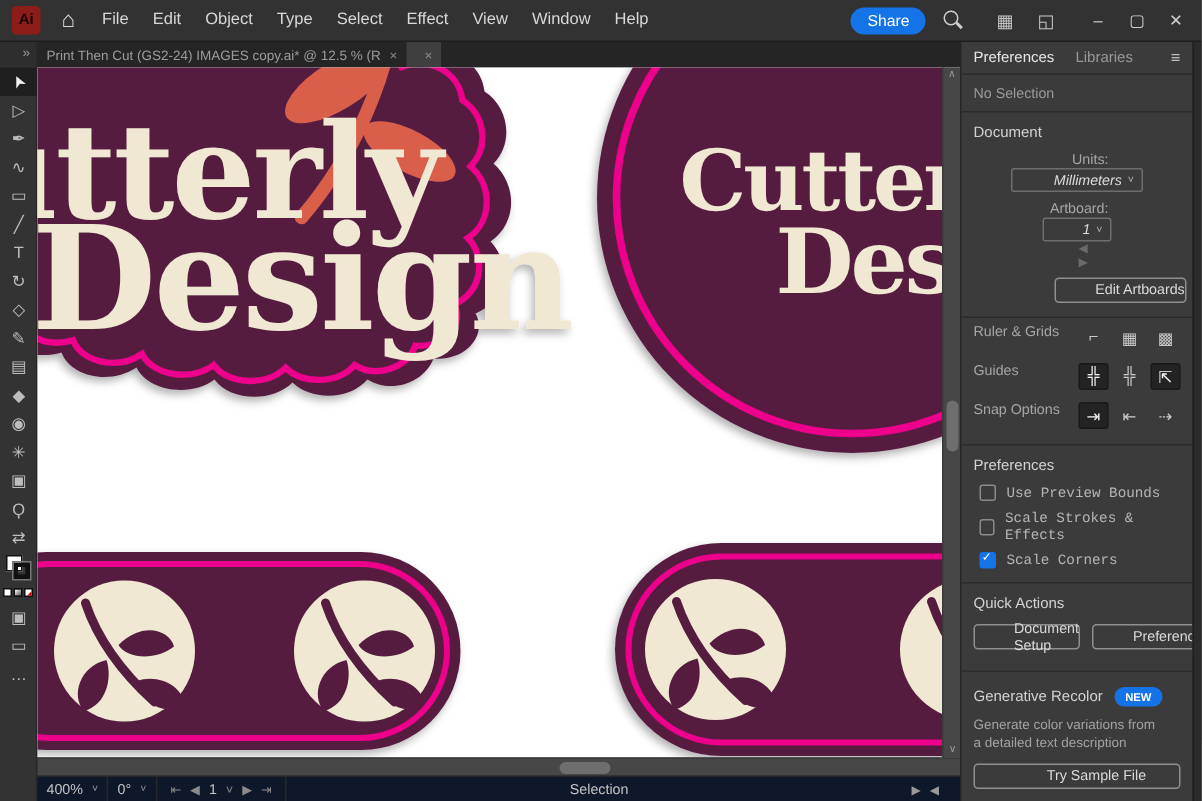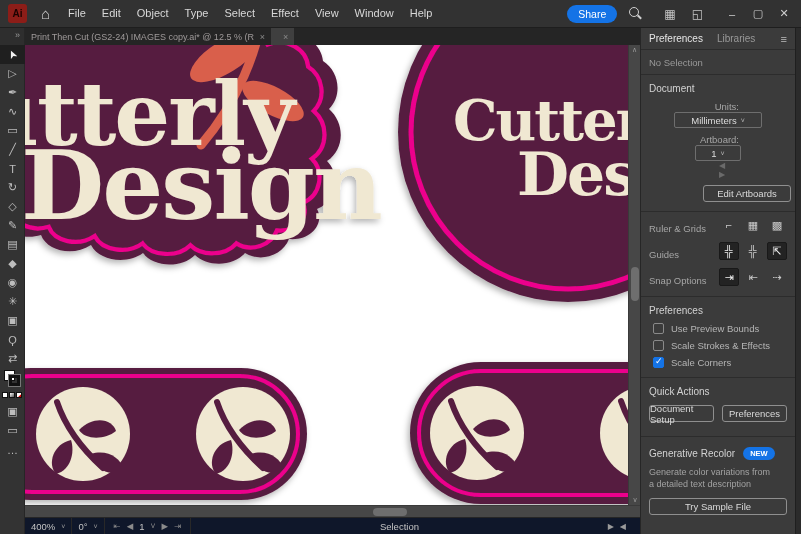--- a/index.html
+++ b/index.html
@@ -81,39 +81,39 @@
   .panel-inner { position:absolute; left:0; top:0; right:6px; bottom:0; overflow:hidden; }
   .ptabs { display:flex; align-items:center; height:22px; padding:0 8px; border-bottom:1px solid #2c2c2c; }
   .ptab { font-size:10px; margin-right:14px; color:#989898; }
   .ptab.active { color:#e6e6e6; }
   .pmenu { margin-left:auto; color:#bdbdbd; font-size:11px; }
   .no-sel { font-size:9.5px; color:#999; padding:7px 8px 6px; border-bottom:1px solid #2c2c2c; }
   .phead { font-size:10px; color:#d2d2d2; padding:8px 8px 4px; }
   .prow { display:flex; align-items:center; padding:3px 8px;flex-direction:column; }
   .plabel { font-size:9.5px; color:#a6a6a6; }
   .plabel.r { width:50px; text-align:right; margin-right:8px; }
-  .dropdown { display:flex; align-items:center; justify-content:center;
+  .dropdown { display:flex; align-items:center; justify-content:flex-end;
     border:1px solid #6e6e6e; border-radius:2px; height:16px; padding:0 5px;
-    font-size:9.5px; color:#dcdcdc; background:#3b3b3b; }
+    font-size:9.5px; color:#dcdcdc; background:#3b3b3b;font-style:italic; }
   .dd-units { width:88px; }
   .dd-art { width:46px; }
   .dd-chev { font-size:7px; color:#b5b5b5; margin-left:4px; }
   .nav-arrow { color:#6a6a6a; font-size:8px; margin-left:8px; }
   .pbtn { border:1px solid #8f8f8f; border-radius:3px; background:transparent; color:#dadada;
-    font-size:9.5px; height:17px; display:flex; align-items:center; justify-content:center; }
+    font-size:9.5px; height:17px; display:flex; align-items:center; justify-content:center;padding-left:26px; }
   .edit-art { width:88px; margin-left:58px; }
   .pdivider { border-top:1px solid #2c2c2c; margin:6px 0 0; }
-  .icon-row { display:flex; align-items:flex-end; padding:4px 8px; }
+  .icon-row { display:flex; align-items:flex-start; padding:4px 8px; }
   .icon-row .plabel { flex:1; }
   .icobtn { width:20px; height:18px; margin-left:4px; display:flex; align-items:center; justify-content:center;
     color:#c9c9c9; font-size:11px; border-radius:2px; }
   .icobtn.pressed { background:#232323; border:1px solid #191919; color:#efefef; }
   .kbd-input { border:1px solid #6e6e6e; border-radius:2px; height:15px; width:52px;
     font-size:9px; color:#dcdcdc; display:flex; align-items:center; padding:0 4px; margin-left:6px; }
-  .chk { display:flex; align-items:center; padding:3px 8px 3px 12px; }
+  .chk { display:flex; align-items:center; padding:3px 8px 3px 12px;font-family:Liberation Mono, monospace; }
   .chk .box { width:11px; height:11px; border:1px solid #8a8a8a; border-radius:2px; margin-right:7px;
     position:relative; background:transparent; }
   .chk .box.checked { background:#1473e6; border-color:#1473e6; }
   .chk .box.checked::after { content:"✓"; position:absolute; left:1px; top:-2px; color:#fff; font-size:9px; }
   .chk .clabel { font-size:9.5px; color:#b5b5b5; }
   .qa-btns { display:flex; gap:8px; padding:4px 8px; }
   .qa-btns .pbtn { flex:1; }
   .gr-title-row { display:flex; align-items:center; padding:10px 8px 2px; }
   .gr-title { font-size:10px; color:#d2d2d2; }
   .new-badge { background:#1473e6; color:#fff; font-size:7.5px; font-weight:bold;

